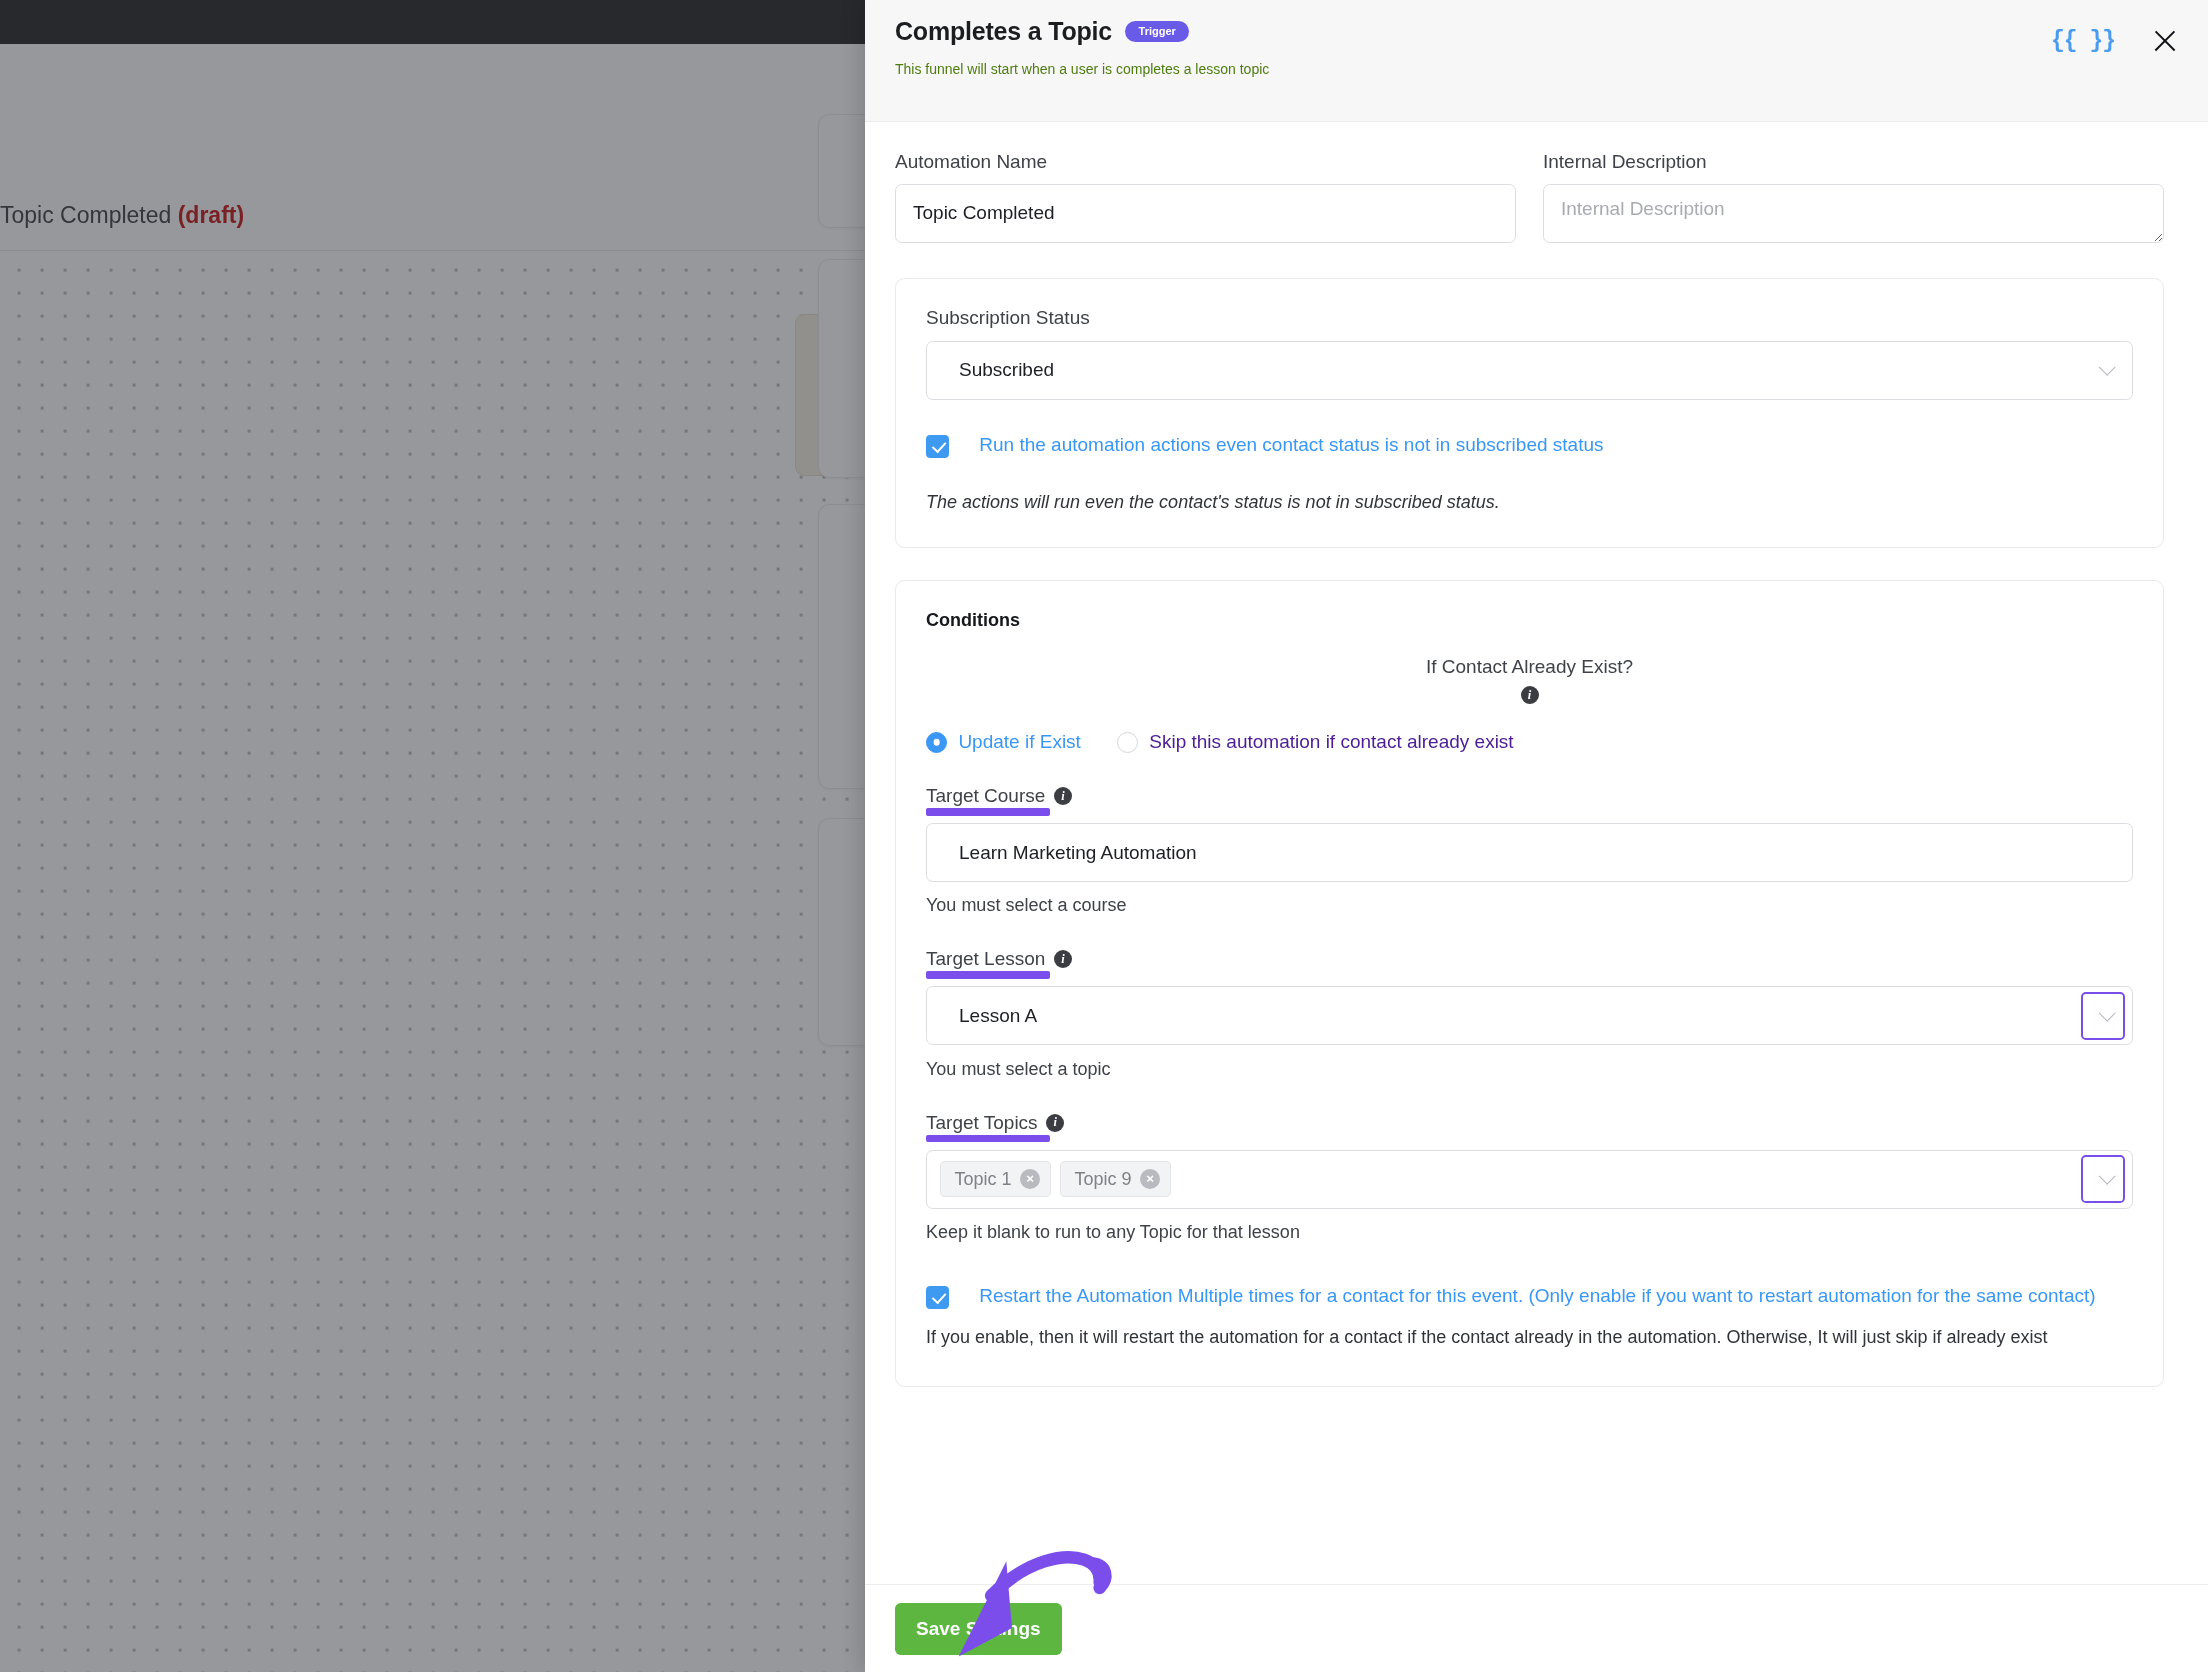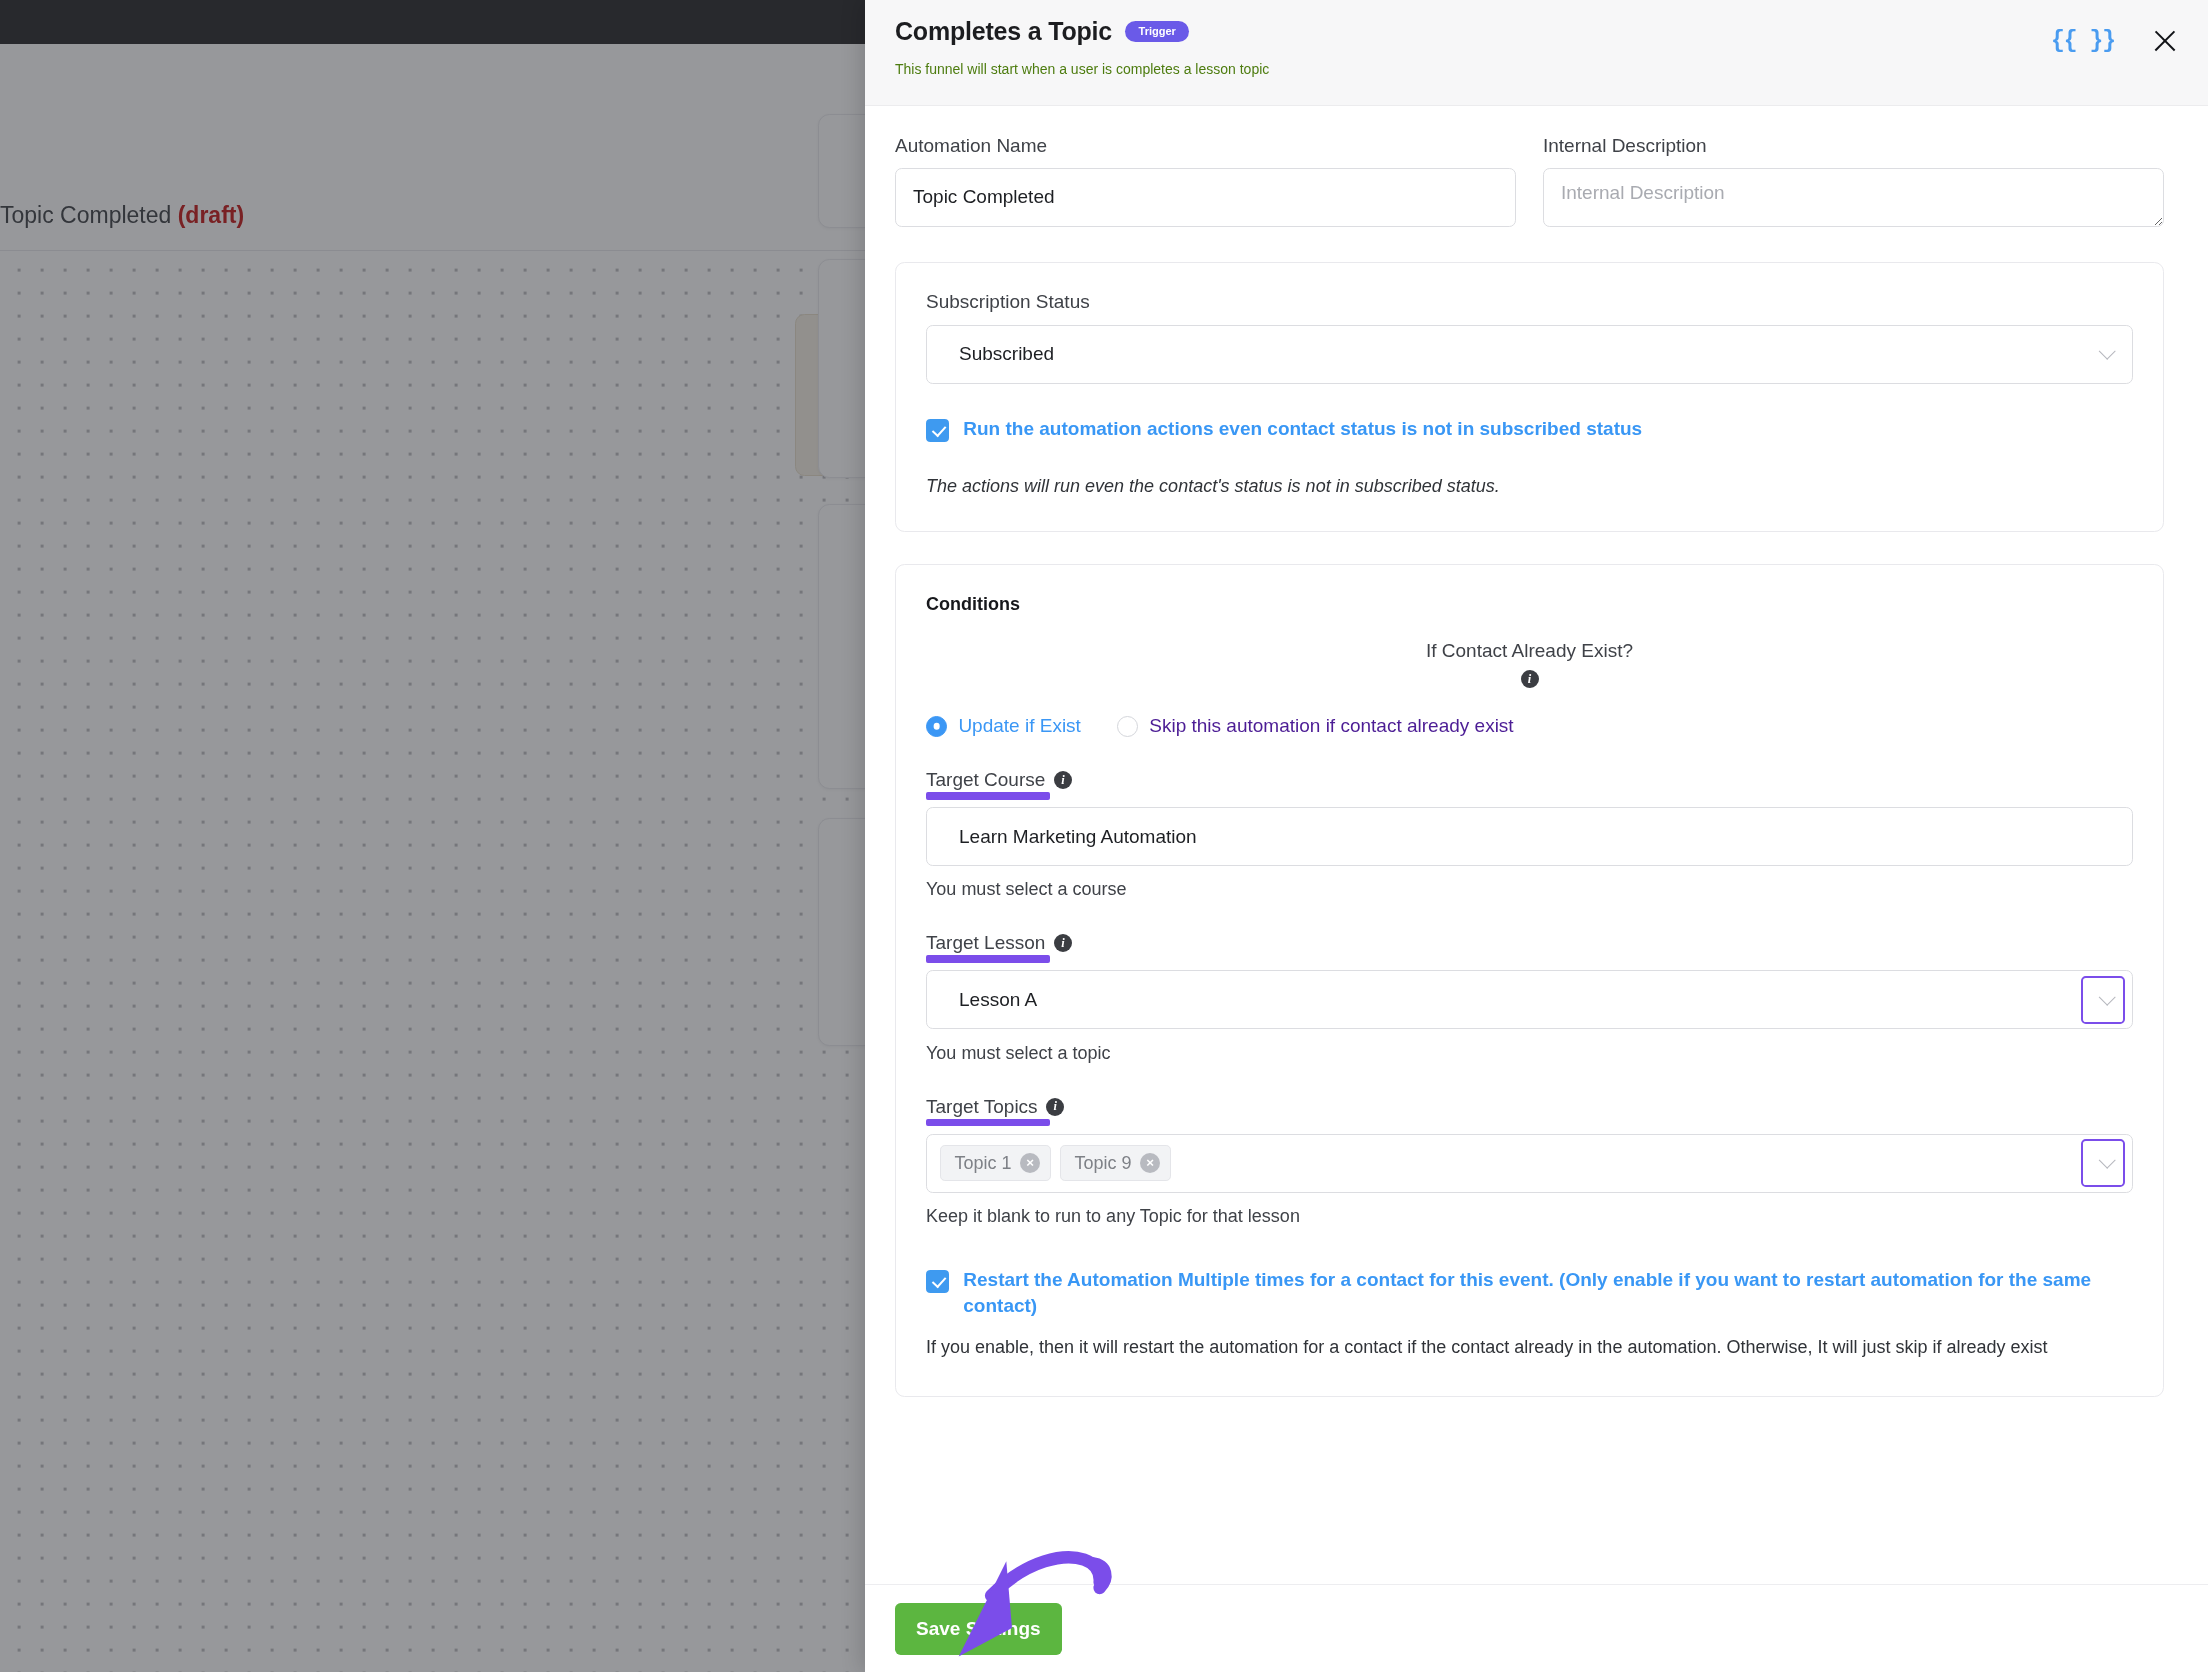--- a/index.html
+++ b/index.html
@@ -63,21 +63,21 @@
   
   .modal {
     position: absolute; top: 0; right: 0;
     width: 1343px; height: 1672px;
     background: #ffffff;
     box-shadow: -3.8px 0 21px rgba(0,0,0,.16);
     display: flex; flex-direction: column;
   }
 
   .modal-head {
-    flex: 0 0 auto; height: 106px;
+    flex: 0 0 auto; height: 122px;
     background: #f7f7f8;
     border-bottom: 1px solid #ececee;
     padding: 17px 46px 0 30px;
     position: relative;
   }
   .head-title-row { display: flex; align-items: center; gap: 13.3px; }
   .head-title { font-size: 25px; font-weight: bold; color: #1c1d20; letter-spacing: -0.2px; }
   .trigger-badge {
     background: #6a5ae8; color: #ffffff;
     font-size: 11px; font-weight: bold;
@@ -162,22 +162,22 @@
     background: #3e9af0; border: 1px solid #3e9af0; border-radius: 3.8px;
     position: relative; cursor: pointer;
   }
   .cbox:after {
     content: ""; position: absolute; left: 7.6px; top: 2.9px;
     width: 5.7px; height: 11.4px;
     border-right: 2.5px solid #fff; border-bottom: 2.5px solid #fff;
     transform: rotate(42deg);
   }
   .check-label {
-    font-size: 19px; color: #3997f5; font-weight: bold;
-    line-height: 1.38; cursor: pointer;
+    font-size: 19px; color: #3997f5; font-weight: normal;
+    line-height: 1.38; cursor: pointer; margin-left: 16px;
   }
 
   .hint-italic { margin-top: 34px; font-size: 18px; color: #303338; font-style: italic; }
 
   .section-title { font-size: 18px; font-weight: bold; color: #17181c; }
   .sub-q { margin-top: 25px; font-size: 19px; color: #3f4248; display: flex; align-items: center; gap: 8.6px; flex-direction: column; }
 
   .info-i {
     display: inline-flex; align-items: center; justify-content: center;
     width: 18px; height: 18px; border-radius: 50%;

